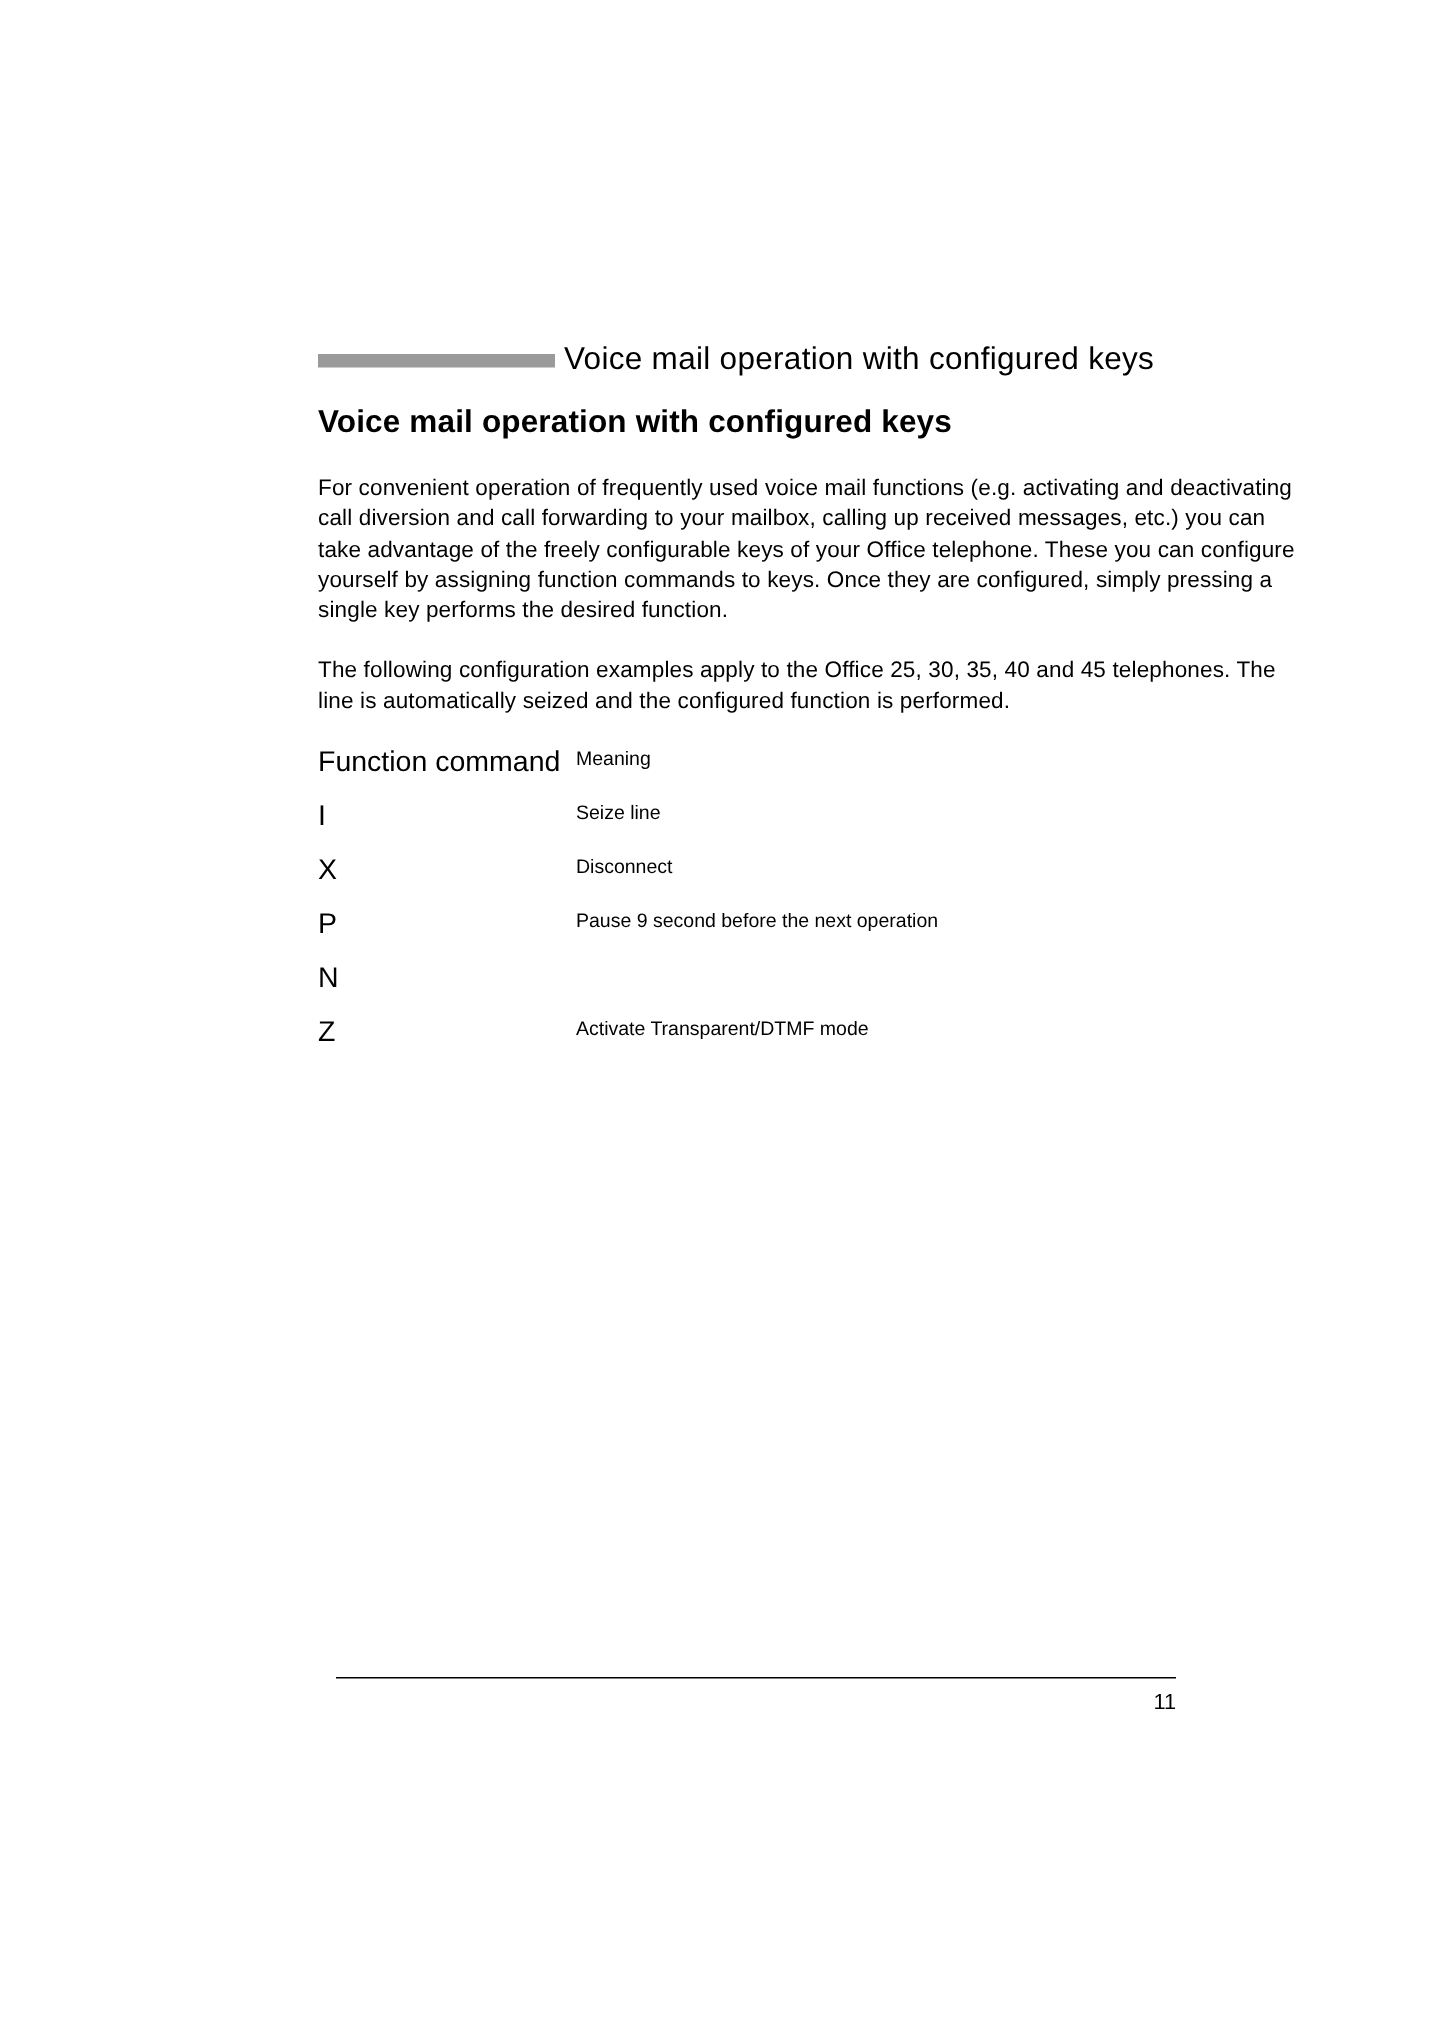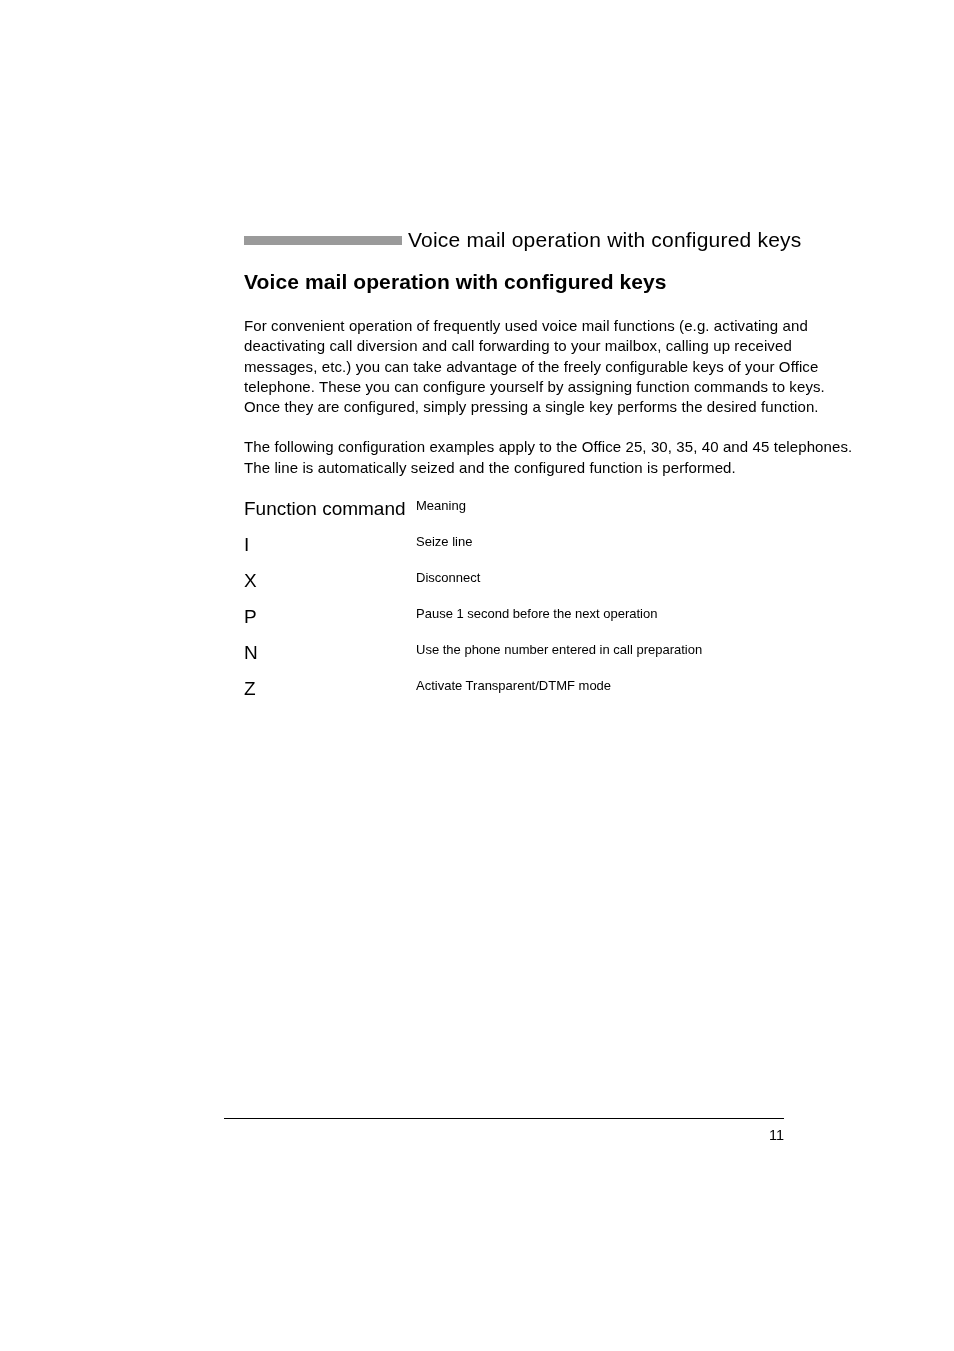--- a/index.html
+++ b/index.html
@@ -12,21 +12,20 @@
       width: 954px;
       height: 1351px;
       background: #fff;
       font-family: "Segoe UI", "Frutiger", Arial, sans-serif;
       color: #000;
       position: relative;
     }
     
     .page {
       padding: 228px 90px 0 212px;
-      margin-left: 32px;
     }
     
     .header-line {
       display: flex;
       align-items: center;
       margin-bottom: 18px;
     }
     
     .header-bar {
       height: 9px;
@@ -117,25 +116,24 @@
     <div class="table-row">
       <div class="table-col-1">I</div>
       <div class="table-col-2">Seize line</div>
     </div>
     <div class="table-row">
       <div class="table-col-1">X</div>
       <div class="table-col-2">Disconnect</div>
     </div>
     <div class="table-row">
       <div class="table-col-1">P</div>
-      <div class="table-col-2">Pause 1 second before the next operation</div>
+      <div class="table-col-2">Pause 9 second before the next operation</div>
     </div>
     <div class="table-row">
       <div class="table-col-1">N</div>
-      <div class="table-col-2">Use the phone number entered in call preparation</div>
     </div>
     <div class="table-row">
       <div class="table-col-1">Z</div>
       <div class="table-col-2">Activate Transparent/DTMF mode</div>
     </div>
   </div>
 
 </div>
 
 <div class="footer">

